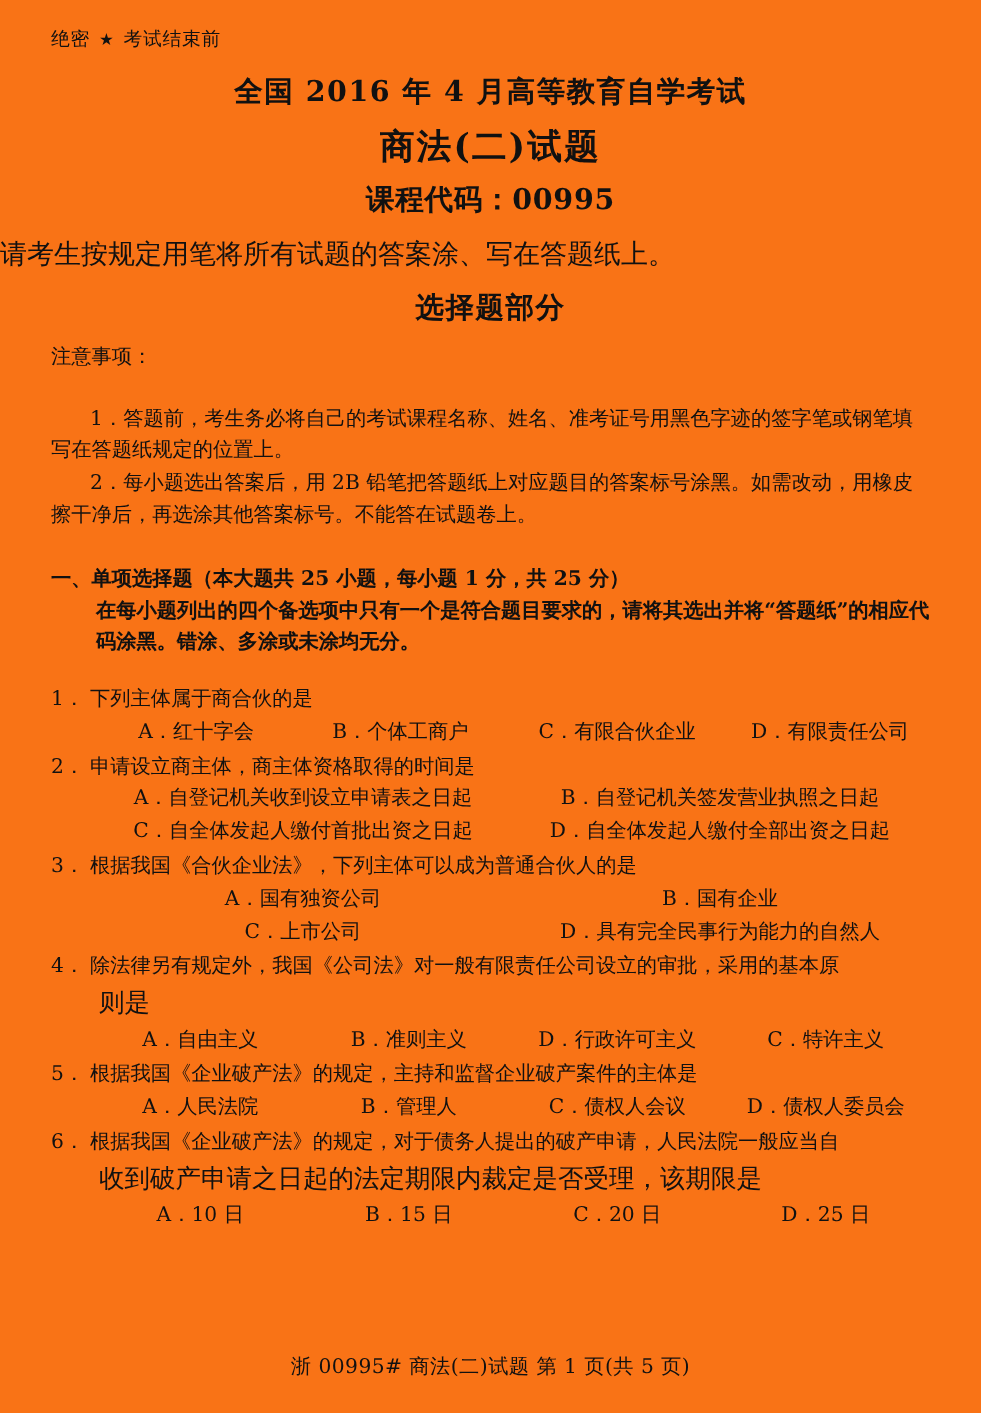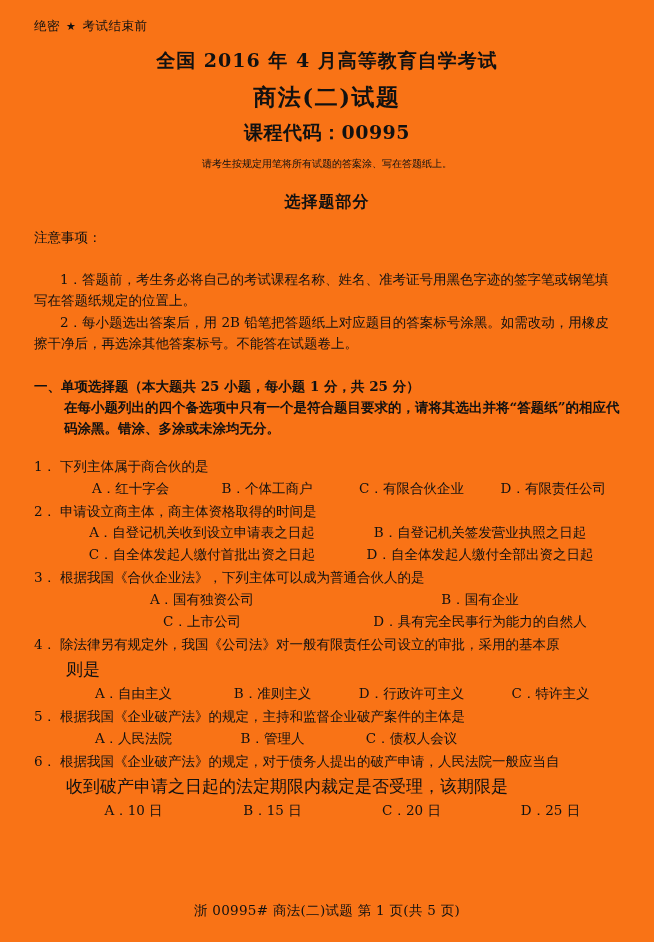--- a/index.html
+++ b/index.html
@@ -59,30 +59,29 @@
     text-align: center;
     font-size: 19px;
     font-weight: bold;
     letter-spacing: 0.5px;
   }
   .notice-pen {
     position: absolute;
     top: 157px;
     left: 0;
     width: 654px;
-    text-align: center;
-    font-size: 10px;
+    font-size: 18px;
   }
   .section-heading {
     position: absolute;
     top: 192px;
     left: 0;
     width: 654px;
     text-align: center;
-    font-size: 16px;
+    font-size: 19px;
     font-weight: bold;
     letter-spacing: 1px;
   }
   .body-area {
     position: absolute;
     top: 229px;
     left: 34px;
     width: 588px;
   }
   .attention-label {
@@ -250,20 +249,21 @@
 
       <div class="q-item">
         <div class="q-stem">
           <span class="q-num">5．</span>
           <span class="q-text">根据我国《企业破产法》的规定，主持和监督企业破产案件的主体是</span>
         </div>
         <div class="opts cols4">
           <div class="opt">A．人民法院</div>
           <div class="opt">B．管理人</div>
           <div class="opt">C．债权人会议</div>
+          <div class="opt">D．债权人委员会</div>
         </div>
       </div>
 
       <div class="q-item">
         <div class="q-stem">
           <span class="q-num">6．</span>
           <span class="q-text">根据我国《企业破产法》的规定，对于债务人提出的破产申请，人民法院一般应当自</span>
         </div>
         <div class="cont">收到破产申请之日起的法定期限内裁定是否受理，该期限是</div>
         <div class="opts cols4">

